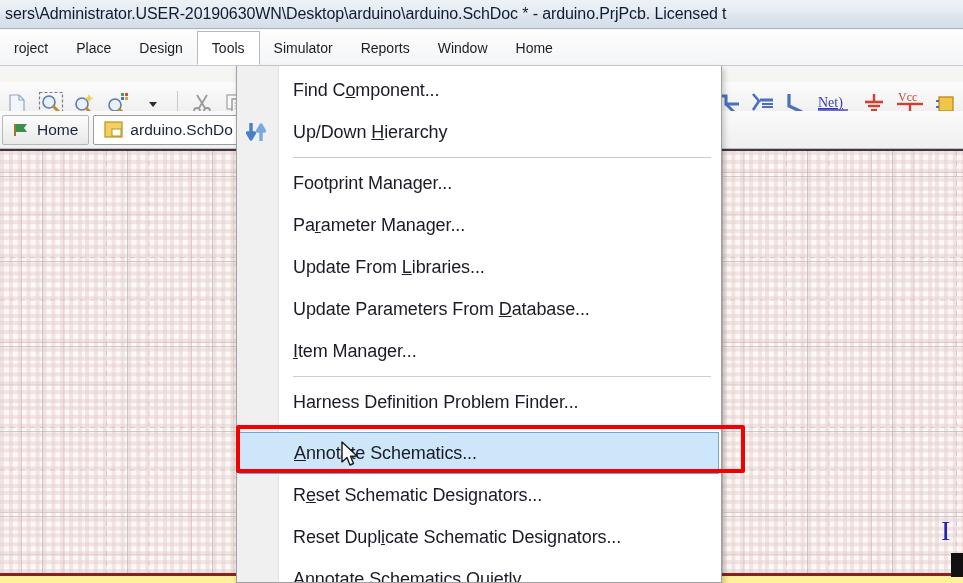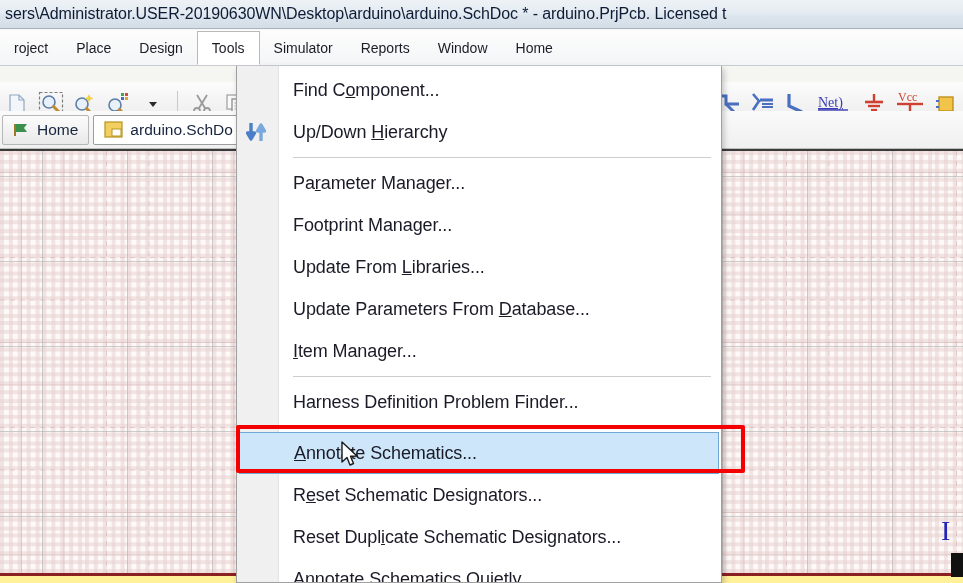--- a/index.html
+++ b/index.html
@@ -446,28 +446,28 @@
       <span class="row-label">
         Up/Down <u>H</u>ierarchy
       </span>
     </div>
 
     <div class="menu-sep"></div>
 
     <div class="menu-row">
       <span class="row-icon"></span>
       <span class="row-label">
+        Footprint Mana<u>g</u>er...
+      </span>
+    </div>
+
+    <div class="menu-row">
+      <span class="row-icon"></span>
+      <span class="row-label">
         Pa<u>r</u>ameter Manager...
-      </span>
-    </div>
-
-    <div class="menu-row">
-      <span class="row-icon"></span>
-      <span class="row-label">
-        Footprint Mana<u>g</u>er...
       </span>
     </div>
 
     <div class="menu-row">
       <span class="row-icon"></span>
       <span class="row-label">
         Update From <u>L</u>ibraries...
       </span>
     </div>
 

